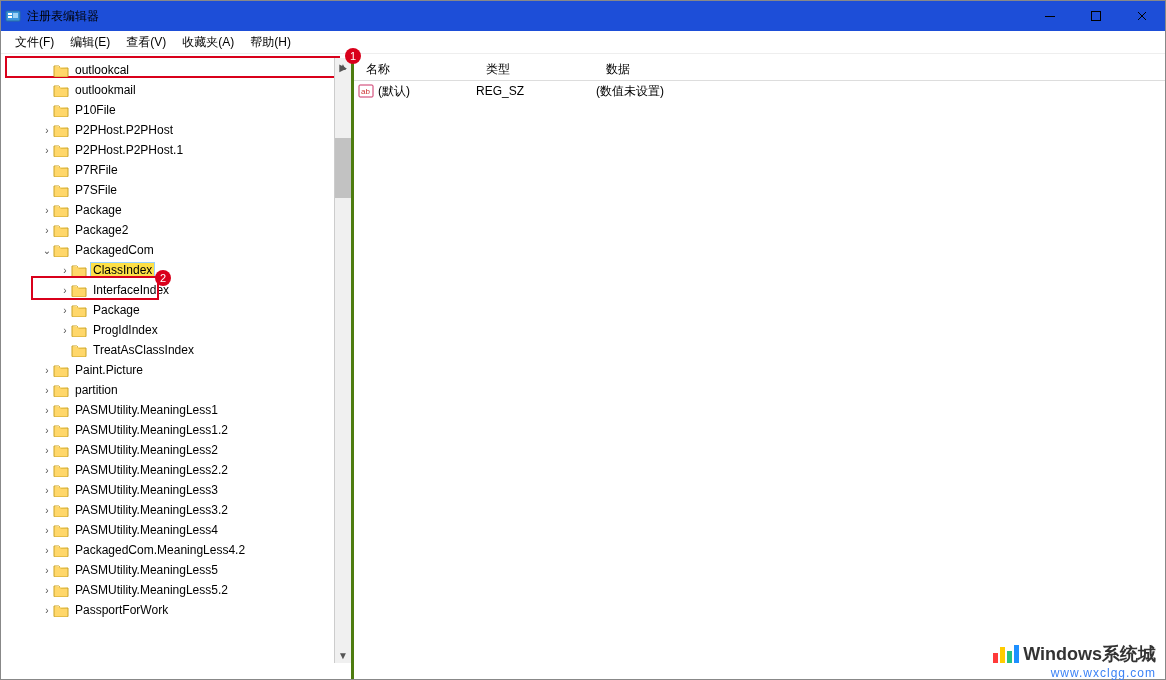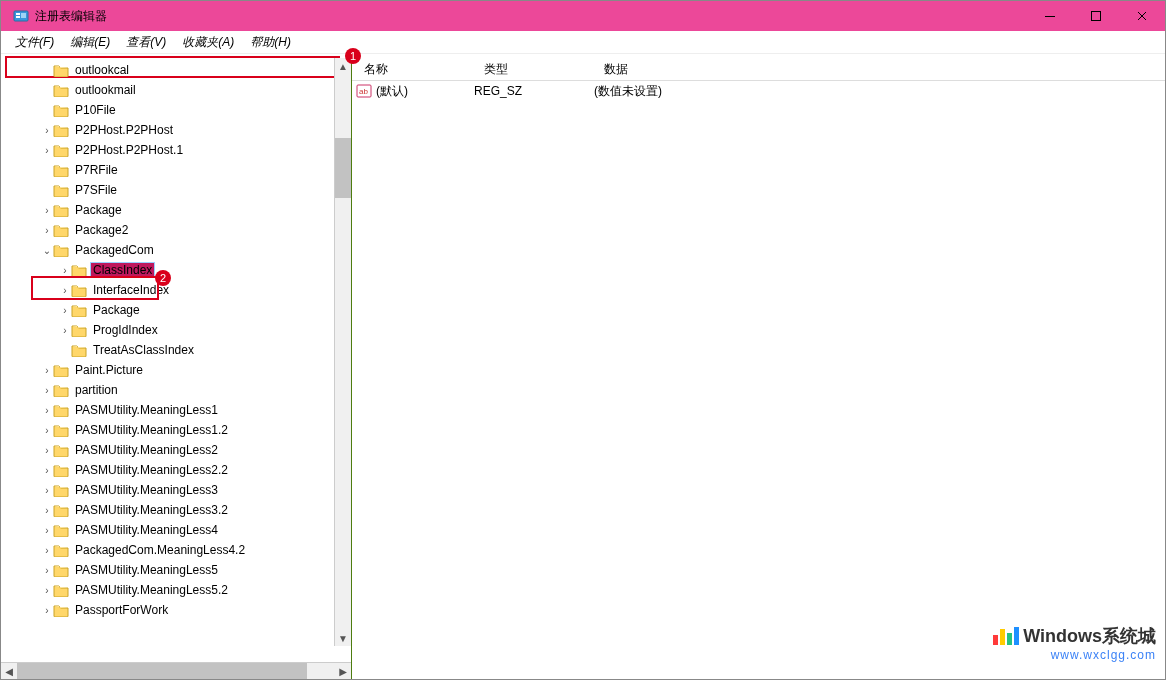--- a/index.html
+++ b/index.html
@@ -20,22 +20,22 @@
     display: flex;
     flex-direction: column;
     border: 1px solid #888;
     box-sizing: border-box;
   }
   
   .titlebar {
     height: 30px;
     display: flex;
     align-items: center;
-    padding: 0 0 0 12px;
-    background: #ec4899;
+    padding: 0 0 0 4px;
+    background: #1d4ed8;
   }
   .titlebar .app-icon {
     width: 16px;
     height: 16px;
     margin-right: 6px;
   }
   .titlebar .title {
     flex: 0 0 auto;
     font-size: 12px;
   }
@@ -52,21 +52,20 @@
     font-size: 14px;
   }
   
   .menubar {
     height: 22px;
     display: flex;
     align-items: center;
     padding: 0 6px;
     background: #fff;
     border-bottom: 1px solid #eee;
-    font-style: italic;
   }
   .menu-item {
     padding: 2px 8px;
     cursor: default;
   }
 
   
   .addressbar-wrap {
     position: relative;
     padding: 2px 4px;
@@ -104,25 +103,25 @@
     z-index: 10;
   }
   
   .main {
     flex: 1;
     display: flex;
     min-height: 0;
   }
   .tree-panel {
     width: 350px;
-    border-right: 1px solid #4d7c0f;
+    border-right: 3px solid #4d7c0f;
     overflow: hidden;
     position: relative;
     display:flex;
-    flex-direction:column;
+    flex-direction:row;
   }
   .tree-scroll {
     flex:1;
     overflow: auto;
     position:relative;
   }
   .tree {
     padding-top: 2px;
   }
   .tree-item {
@@ -144,21 +143,21 @@
   .no-expander { width: 12px; flex:0 0 12px; }
   .folder-icon {
     width: 16px;
     height: 14px;
     margin: 0 4px 0 0;
     flex: 0 0 16px;
   }
   .folder-icon svg { display:block; }
 
   .tree-item.selected .label {
-    background: #be185d;
+    background: #fde047;
     outline: 1px solid #99d1ff;
   }
   .label { padding: 0 2px; }
 
   .tree-highlight {
     position: absolute;
     border: 2px solid #d9001b;
     box-sizing: border-box;
     pointer-events: none;
   }
@@ -238,21 +237,21 @@
     display:flex;
     align-items:center;
     justify-content:center;
     color:#555;
     font-size:10px;
   }
   
   .watermark {
     position: absolute;
     right: 10px;
-    bottom: 18px;
+    bottom: 0;
     text-align: left;
     pointer-events: none;
   }
   .wm-line1 {
     font-size: 18px;
     font-weight: bold;
     color: #333;
     display:flex;
     align-items:center;
     gap:4px;

